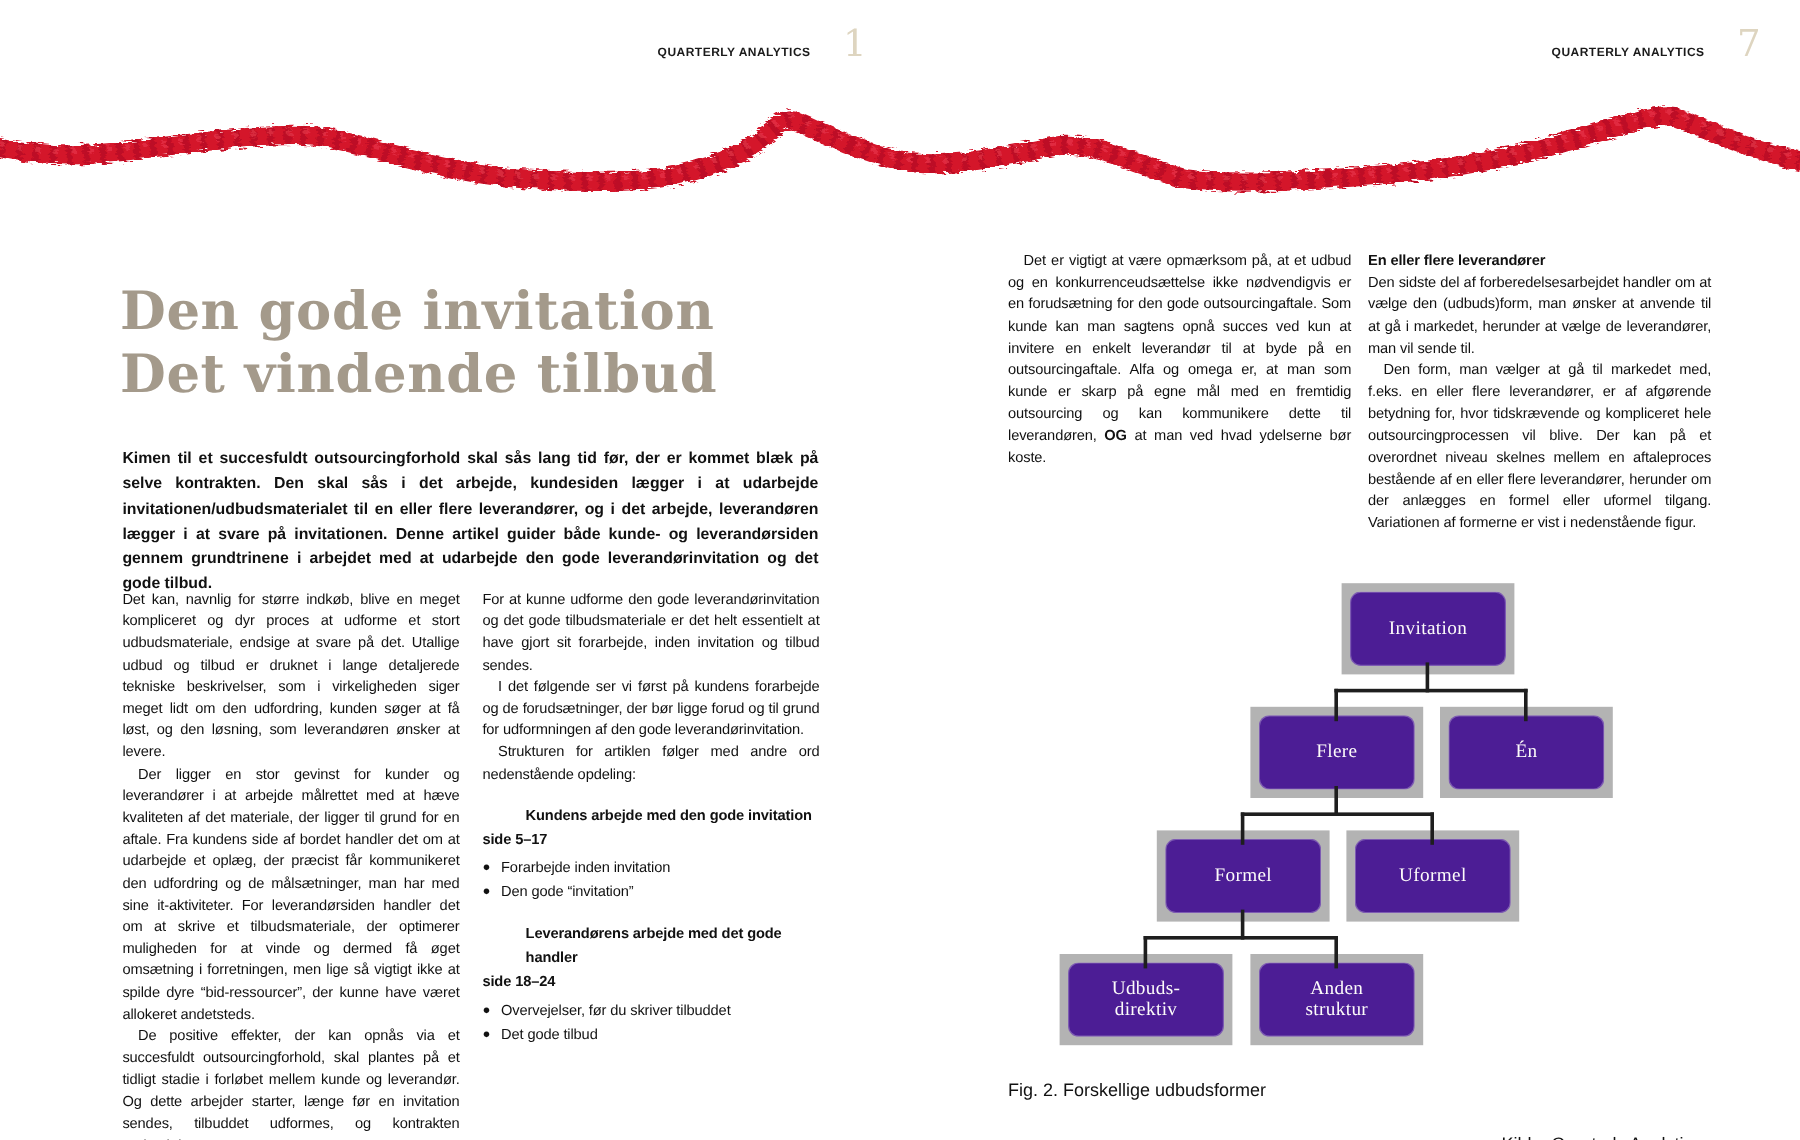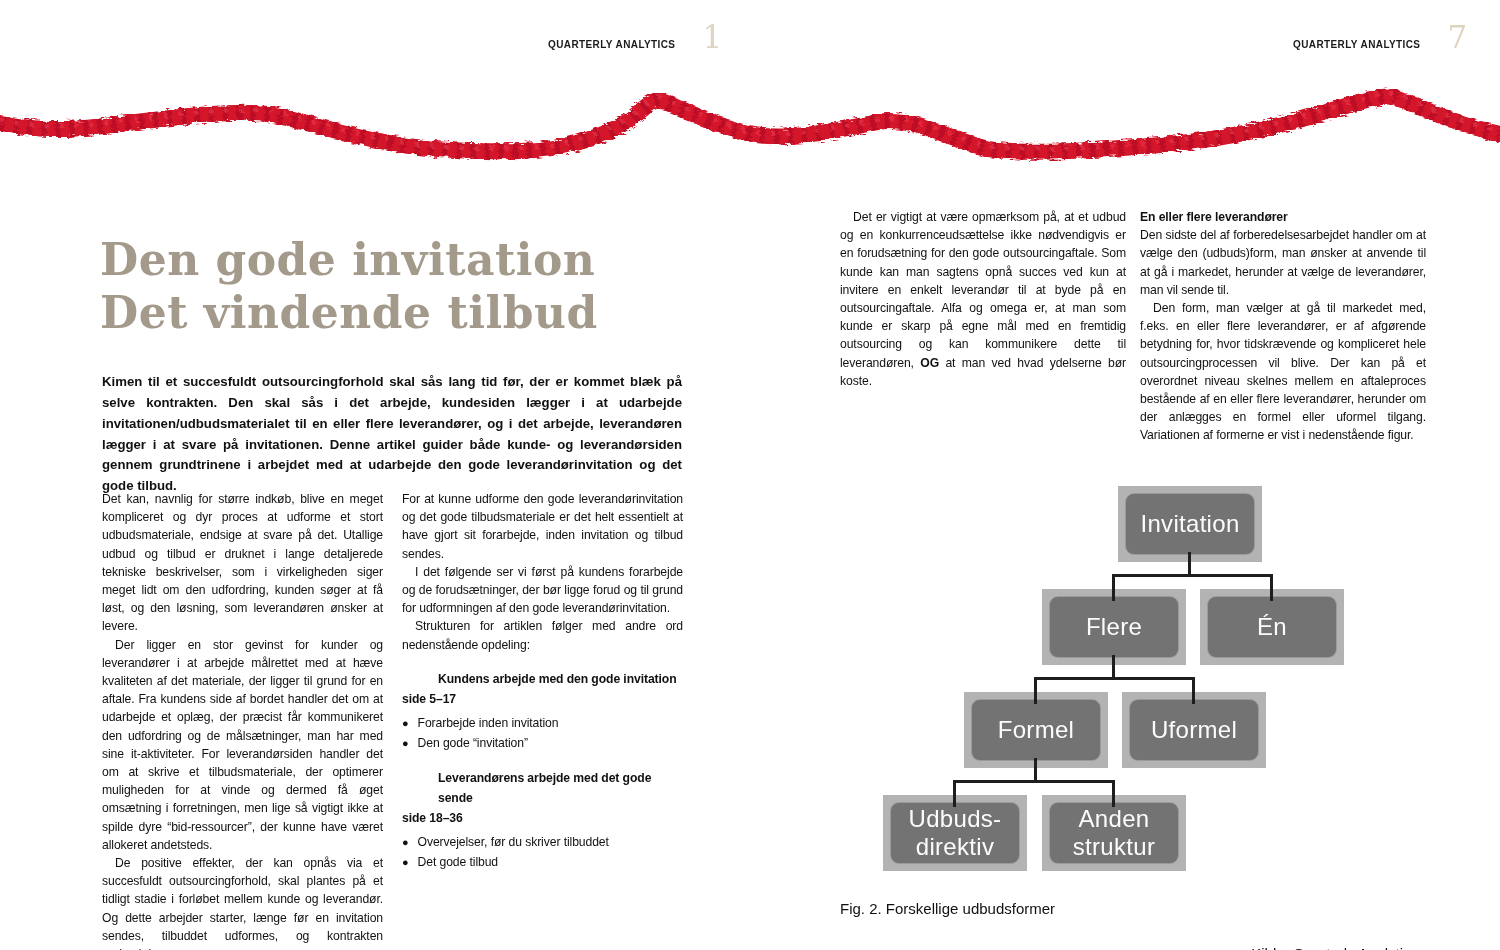--- a/index.html
+++ b/index.html
@@ -47,24 +47,24 @@
   .toc .toc-head { font-weight: bold; line-height: 20px; margin-left: 36px; }
   .toc .toc-pages { font-weight: bold; line-height: 20px; margin-bottom: 4px; }
   .bullet-row { display: flex; gap: 9px; line-height: 20px; text-align: left; }
   .bullet-row .dot { font-size: 11px; line-height: 20px; }
   
   .node {
     position: absolute; width: 144px; height: 76px; background: #b3b3b3;
     padding: 7px; z-index: 3;
   }
   .node .inner {
-    width: 100%; height: 100%; background: #737373; border-radius: 9px;
+    width: 100%; height: 100%; background: #4c1d95; border-radius: 9px;
     border: 1px solid rgba(255,255,255,.28);
     display: flex; align-items: center; justify-content: center;
-    font-family: Liberation Sans, sans-serif; font-size: 24px; color: #fdfcfa;
+    font-family: Liberation Serif, serif; font-size: 16px; color: #fdfcfa;
     text-align: center; white-space: pre-line; line-height: 1.15;
     letter-spacing: .3px;
   }
   .cline { position: absolute; background: #1e1e1e; z-index: 4; }
   .fig-caption {
     position: absolute; top: 900px; z-index: 2; font-size: 15px; color: #111;
   }
   .fig-caption-left { left: 840px; }
   .fig-caption-right { left: 1200px; width: 218px; text-align: right; margin-top: 45px; }
 </style>
@@ -119,22 +119,22 @@
         <span class="dot">●</span>
         <span>Forarbejde inden invitation</span>
       </div>
       <div class="bullet-row">
         <span class="dot">●</span>
         <span>Den gode “invitation”</span>
       </div>
     </div>
 
     <div class="toc">
-      <div class="toc-head">Leverandørens arbejde med det gode sende</div>
-      <div class="toc-pages">side 18–36</div>
+      <div class="toc-head">Leverandørens arbejde med det gode handler</div>
+      <div class="toc-pages">side 18–24</div>
       <div class="bullet-row">
         <span class="dot">●</span>
         <span>Overvejelser, før du skriver tilbuddet</span>
       </div>
       <div class="bullet-row">
         <span class="dot">●</span>
         <span>Det gode tilbud</span>
       </div>
     </div>
   </div>

